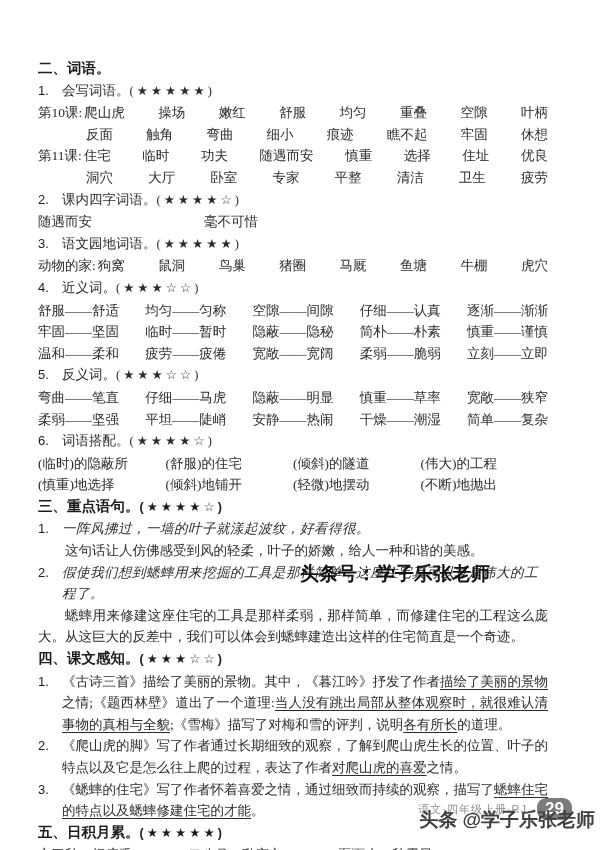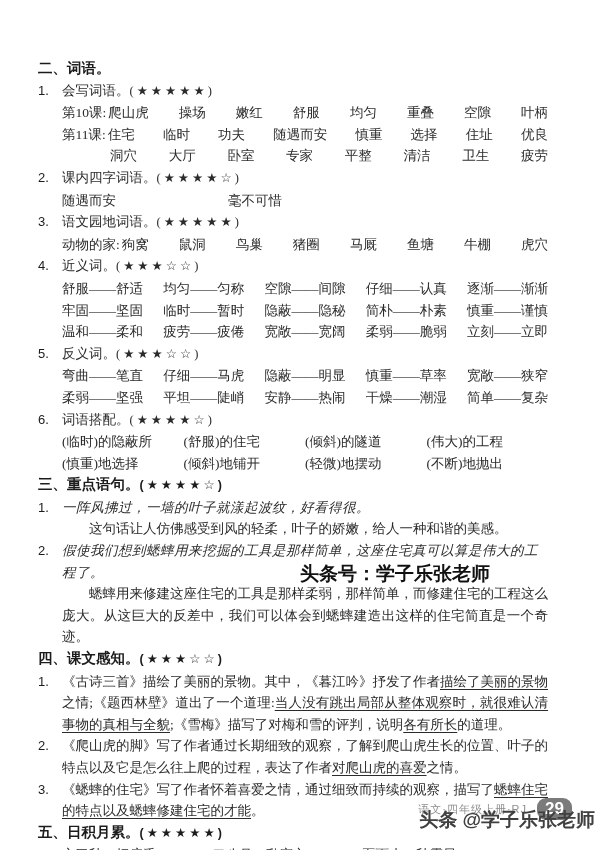--- a/index.html
+++ b/index.html
@@ -2,21 +2,21 @@
 <html><head>
 <meta charset="utf-8">
 <style>
   html,body{margin:0;padding:0;}
   body{
     width:600px;height:850px;background:#ffffff;position:relative;overflow:hidden;
     font-family:"Liberation Serif","DejaVu Serif",serif;
     color:#2b2b2b;font-size:13.5px;
   }
   .page{position:absolute;inset:0;padding:58px 52px 0 38px;box-sizing:border-box;}
-  .line{line-height:21.6px;margin-left:24px;}
+  .line{line-height:21.6px;}
   
   .sec{margin-left:0;font-family:"Liberation Sans","DejaVu Sans",sans-serif;font-weight:bold;font-size:14.5px;color:#1c1c1c;}
   .sec .stars{font-weight:bold;}
   
   .item{margin-left:0;display:flex;}
   .num{width:24px;flex:none;font-family:"Liberation Sans","DejaVu Sans",sans-serif;font-size:13px;color:#1c1c1c;}
   .stars{letter-spacing:3px;font-size:12.5px;}
   
   .words{display:flex;}
   .words.cont{padding-left:46px;}
@@ -77,20 +77,32 @@
           <span class="w">爬山虎</span>
           <span class="w">操场</span>
           <span class="w">嫩红</span>
           <span class="w">舒服</span>
           <span class="w">均匀</span>
           <span class="w">重叠</span>
           <span class="w">空隙</span>
           <span class="w">叶柄</span>
         </span>
       </div>
+      <div class="line words cont">
+        <span class="wlist">
+          <span class="w">反面</span>
+          <span class="w">触角</span>
+          <span class="w">弯曲</span>
+          <span class="w">细小</span>
+          <span class="w">痕迹</span>
+          <span class="w">瞧不起</span>
+          <span class="w">牢固</span>
+          <span class="w">休想</span>
+        </span>
+      </div>
       <div class="line words">
         <span class="wlabel">第11课:</span>
         <span class="wlist">
           <span class="w">住宅</span>
           <span class="w">临时</span>
           <span class="w">功夫</span>
           <span class="w">随遇而安</span>
           <span class="w">慎重</span>
           <span class="w">选择</span>
           <span class="w">住址</span>

